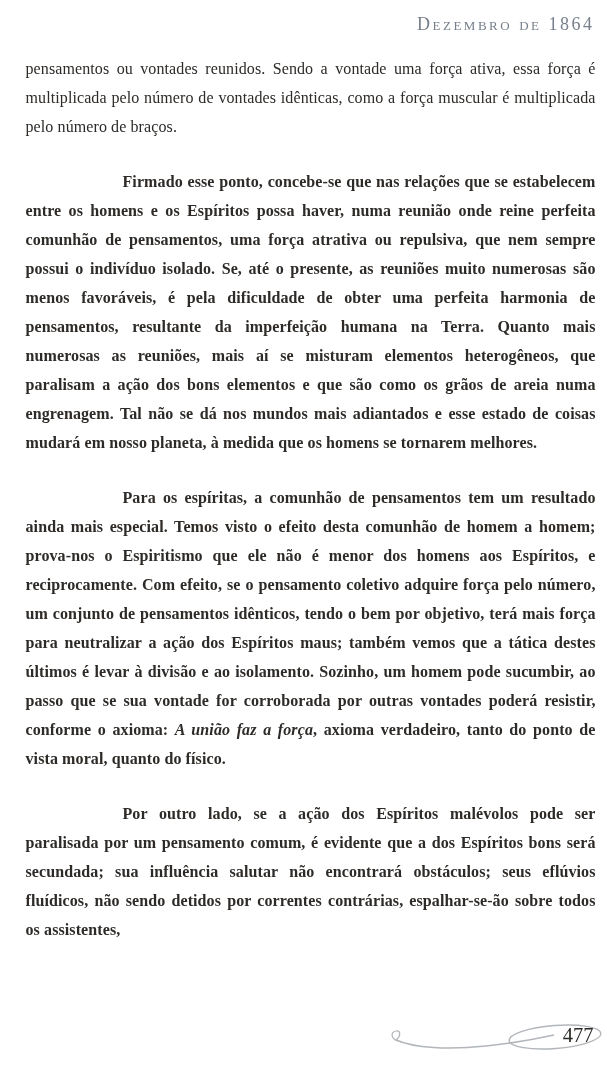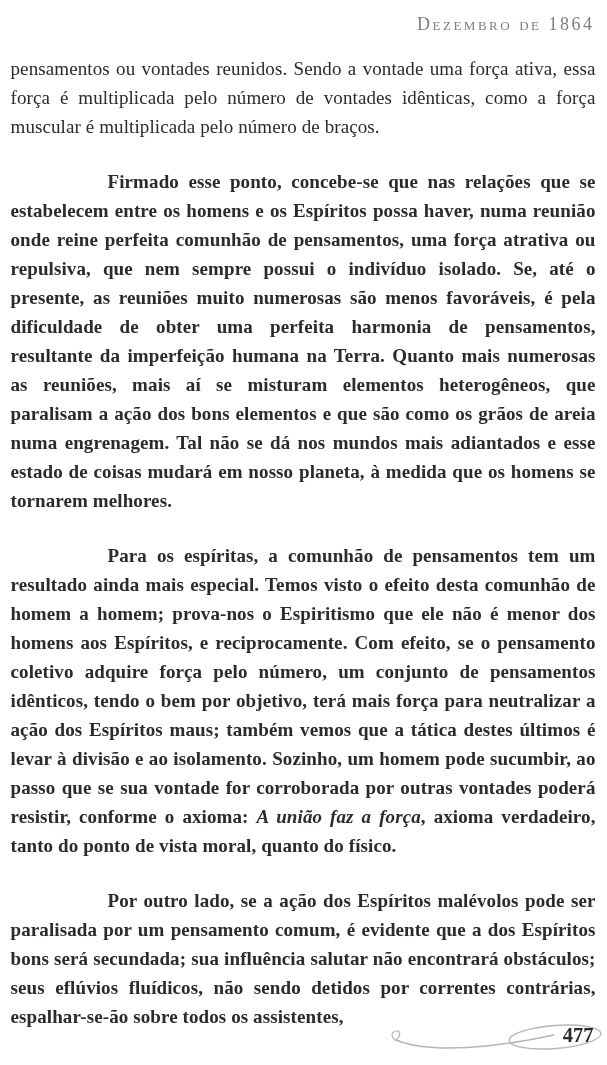--- a/index.html
+++ b/index.html
@@ -18,25 +18,26 @@
     text-align: right;
     font-variant: small-caps;
     letter-spacing: 2.5px;
     font-size: 18px;
     line-height: 20px;
     color: var(--header-text, #767f8b);
     padding-right: 1px;
   }
   .text-block {
     margin-top: 20px;
-    font-size: 19px;
+    font-size: 16px;
     line-height: 29px;
     letter-spacing: 0.1px;
     text-align: justify;
     color: var(--body-text, #2d2a27);
+    margin-left: 15px;
   }
   .text-block p { margin: 0 0 26px 0; }
   .text-block p.indent { text-indent: 97px; font-weight: bold; }
   .text-block em { font-style: italic; }
   .footer {
     position: absolute;
     right: 0;
     bottom: 6px;
     width: 230px;
     height: 52px;
@@ -51,21 +52,20 @@
     fill: none;
     stroke: var(--flourish, #b2b6ba);
   }
   .page-number {
     position: absolute;
     right: 11px;
     bottom: 13px;
     font-size: 20.5px;
     line-height: 22px;
     color: var(--body-text, #2d2a27);
-    font-weight: bold;
   }
 </style>
 </head>
 <body>
 
 <div class="page">
 
   <div class="running-header">
     <span>Dezembro de 1864</span>
   </div>

